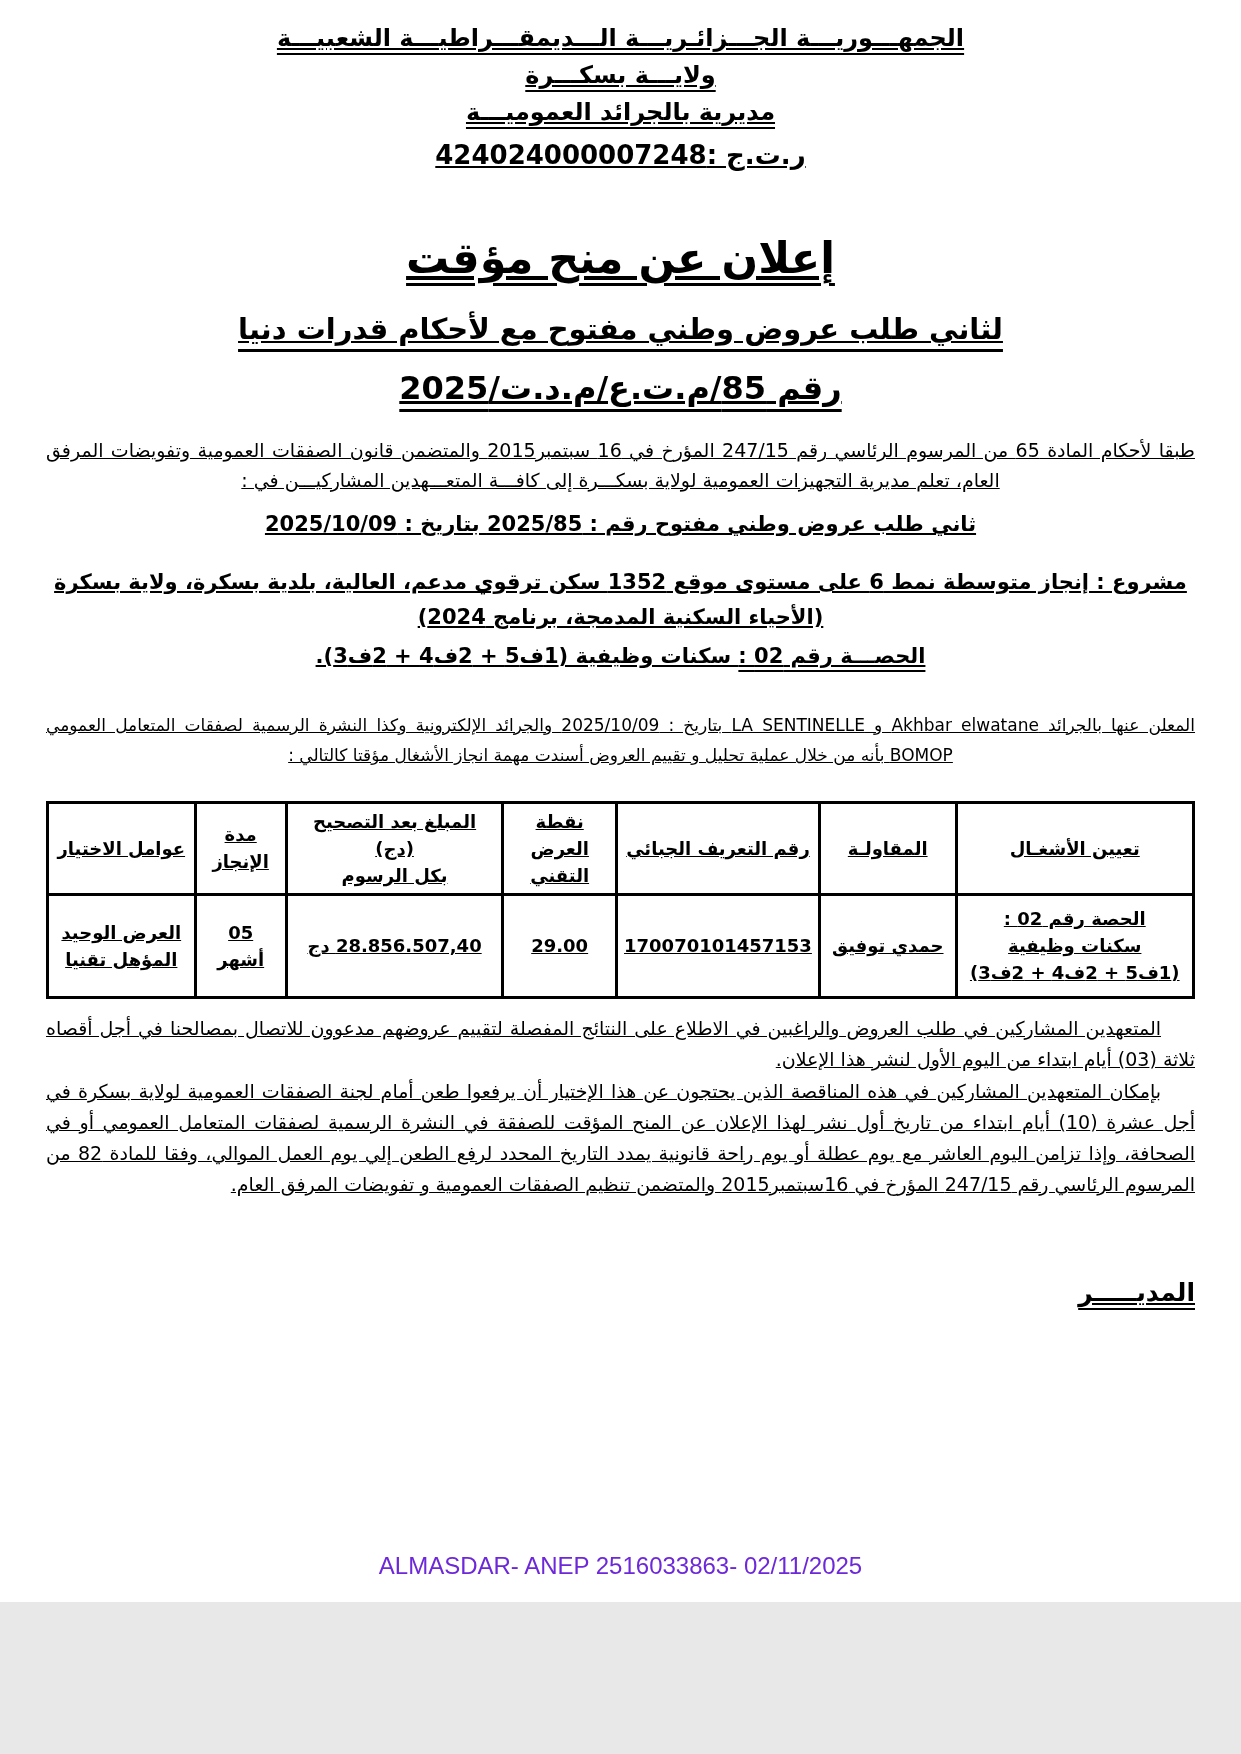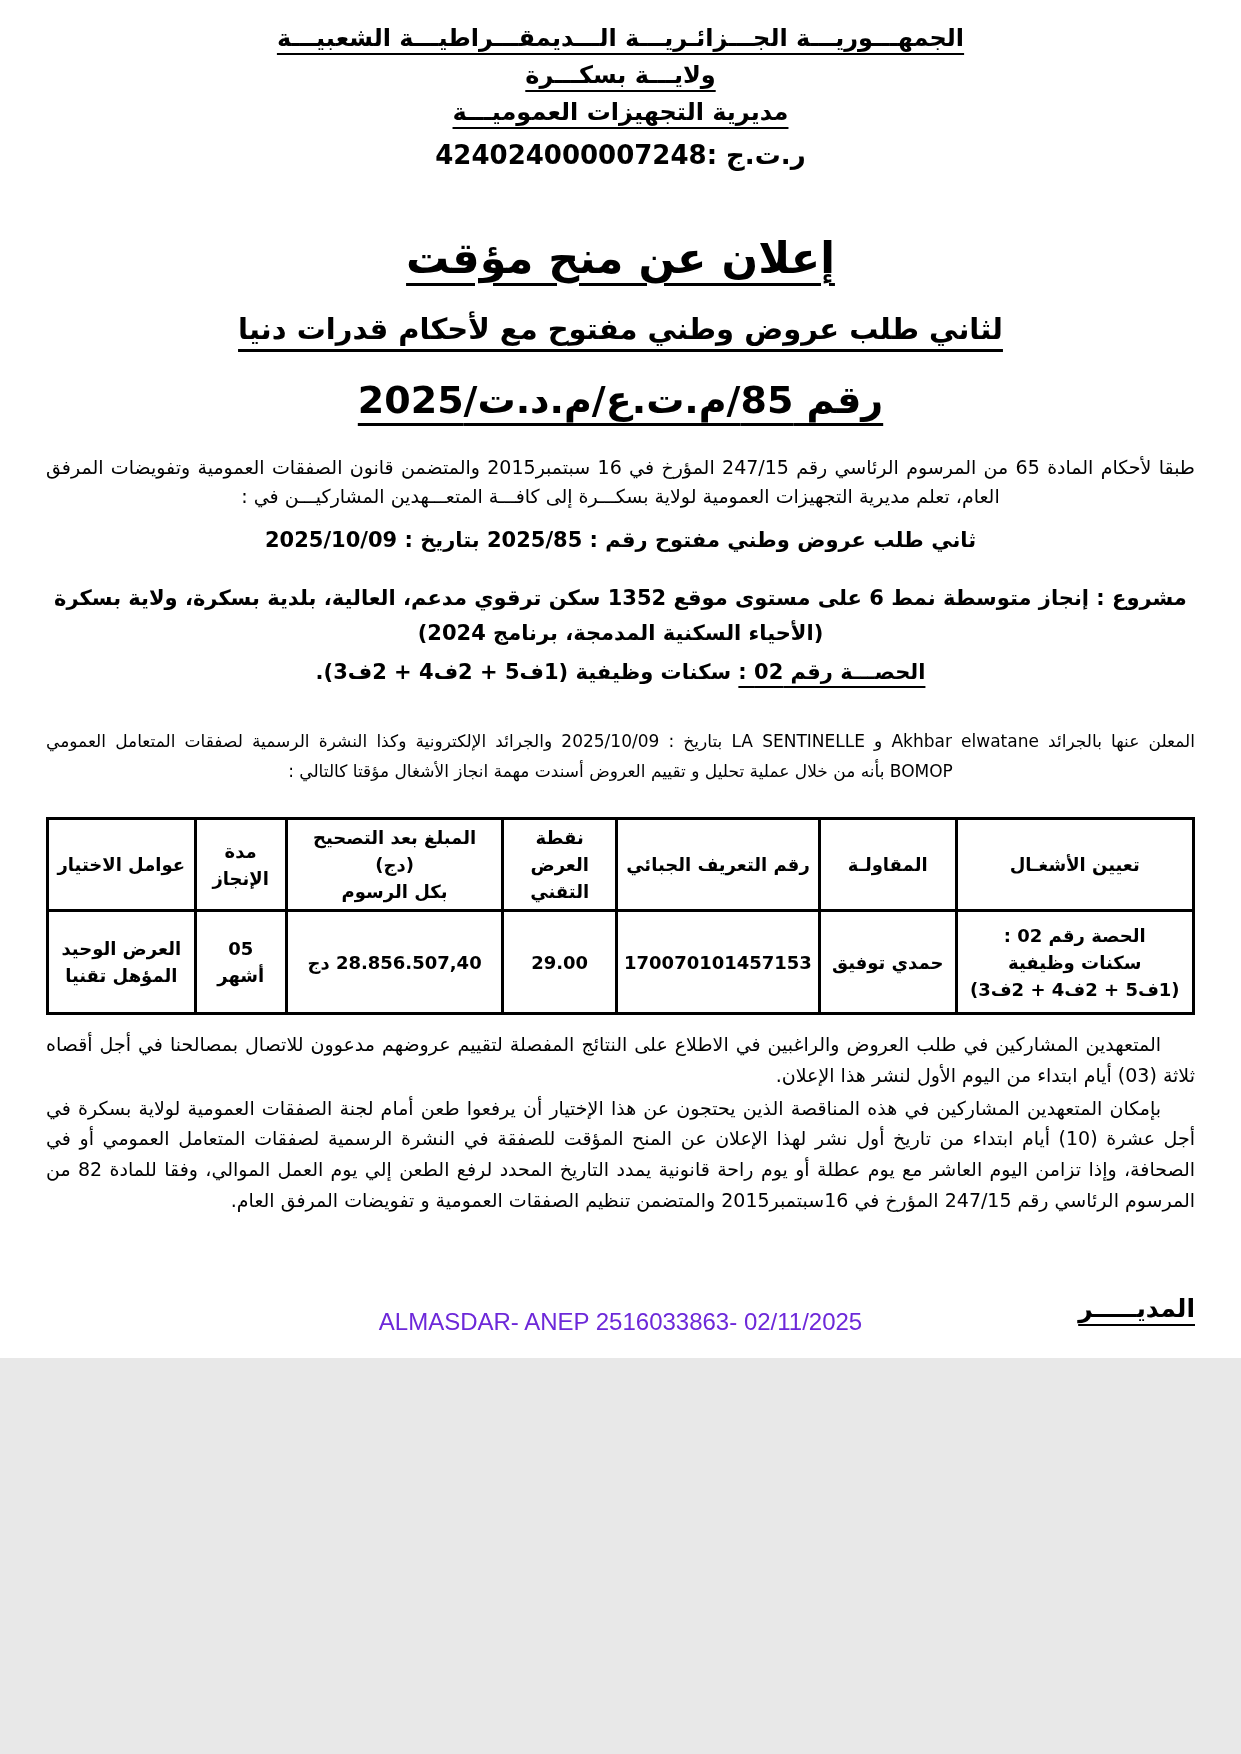--- a/index.html
+++ b/index.html
@@ -1,29 +1,30 @@
 <!DOCTYPE html>
 <html lang="ar" dir="rtl"><head>
 <meta charset="utf-8">
 <style>
   html,body{margin:0;padding:0;background:#e8e8e8;}
   .page{
-    width:1241px;height:1358px;background:#ffffff;position:relative;
+    width:1241px;height:1602px;background:#ffffff;position:relative;
     margin:0 auto;overflow:hidden;direction:rtl;color:#000;
     font-family:"DejaVu Sans", sans-serif;
+    text-decoration:underline;
   }
   .content{padding:20px 46px 0 46px;}
   .center{text-align:center;}
   .u{ text-decoration:underline; text-underline-offset:7px; text-decoration-thickness:2px;}
   .u-thick{ text-decoration:underline; text-underline-offset:10px; text-decoration-thickness:3px;}
   .hdr-line{font-size:24px;font-weight:bold;line-height:1.55;}
   .hdr-reg{font-size:26px;font-weight:bold;line-height:1.5;margin-top:4px;}
   .doc-title{font-size:43px;font-weight:bold;margin-top:58px;line-height:1.2;}
   .doc-sub{font-size:29px;font-weight:bold;margin-top:26px;line-height:1.35;}
-  .doc-sub2{font-size:38px;font-weight:bold;margin-top:26px;line-height:1.35;}
+  .doc-sub2{font-size:32px;font-weight:bold;margin-top:18px;line-height:1.35;}
   .para{
     font-size:19px;line-height:1.55;margin-top:26px;
     text-align:justify;text-align-last:center;
   }
   .bold-line{font-size:21px;font-weight:bold;margin-top:14px;line-height:1.5;}
   .project-block{font-size:21px;font-weight:bold;margin-top:24px;line-height:1.65;}
   .lot-line{font-size:21px;font-weight:bold;margin-top:6px;line-height:1.6;}
   .announce{
     font-size:17px;line-height:1.8;margin-top:36px;
     text-align:justify;text-align-last:center;
@@ -59,21 +60,21 @@
 </style>
 </head>
 <body>
 
 <div class="page">
   <div class="content">
 
     <div class="center">
       <div class="hdr-line"><span class="u">الجمهـــوريـــة الجـــزائـريـــة الـــديمقـــراطيـــة الشعبيـــة</span></div>
       <div class="hdr-line"><span class="u">ولايـــة بسكـــرة</span></div>
-      <div class="hdr-line"><span class="u">مديرية التجهيزات العموميـــة</span></div>
+      <div class="hdr-line"><span class="u">مديرية بالجرائد العموميـــة</span></div>
       <div class="hdr-reg">ر.ت.ج :424024000007248</div>
     </div>
 
     <div class="center doc-title"><span class="u-thick">إعلان عن منح مؤقت</span></div>
     <div class="center doc-sub"><span class="u-thick">لثاني طلب عروض وطني مفتوح مع لأحكام قدرات دنيا</span></div>
     <div class="center doc-sub2"><span class="u-thick">رقم 85/م.ت.ع/م.د.ت/2025</span></div>
 
     <div class="para">طبقا لأحكام المادة 65 من المرسوم الرئاسي رقم 247/15 المؤرخ في 16 سبتمبر2015 والمتضمن قانون الصفقات العمومية وتفويضات المرفق العام، تعلم مديرية التجهيزات العمومية لولاية بسكـــرة إلى كافـــة المتعـــهدين المشاركيـــن في :</div>
 
     <div class="center bold-line">ثاني طلب عروض وطني مفتوح رقم : 2025/85 بتاريخ : 2025/10/09</div>

